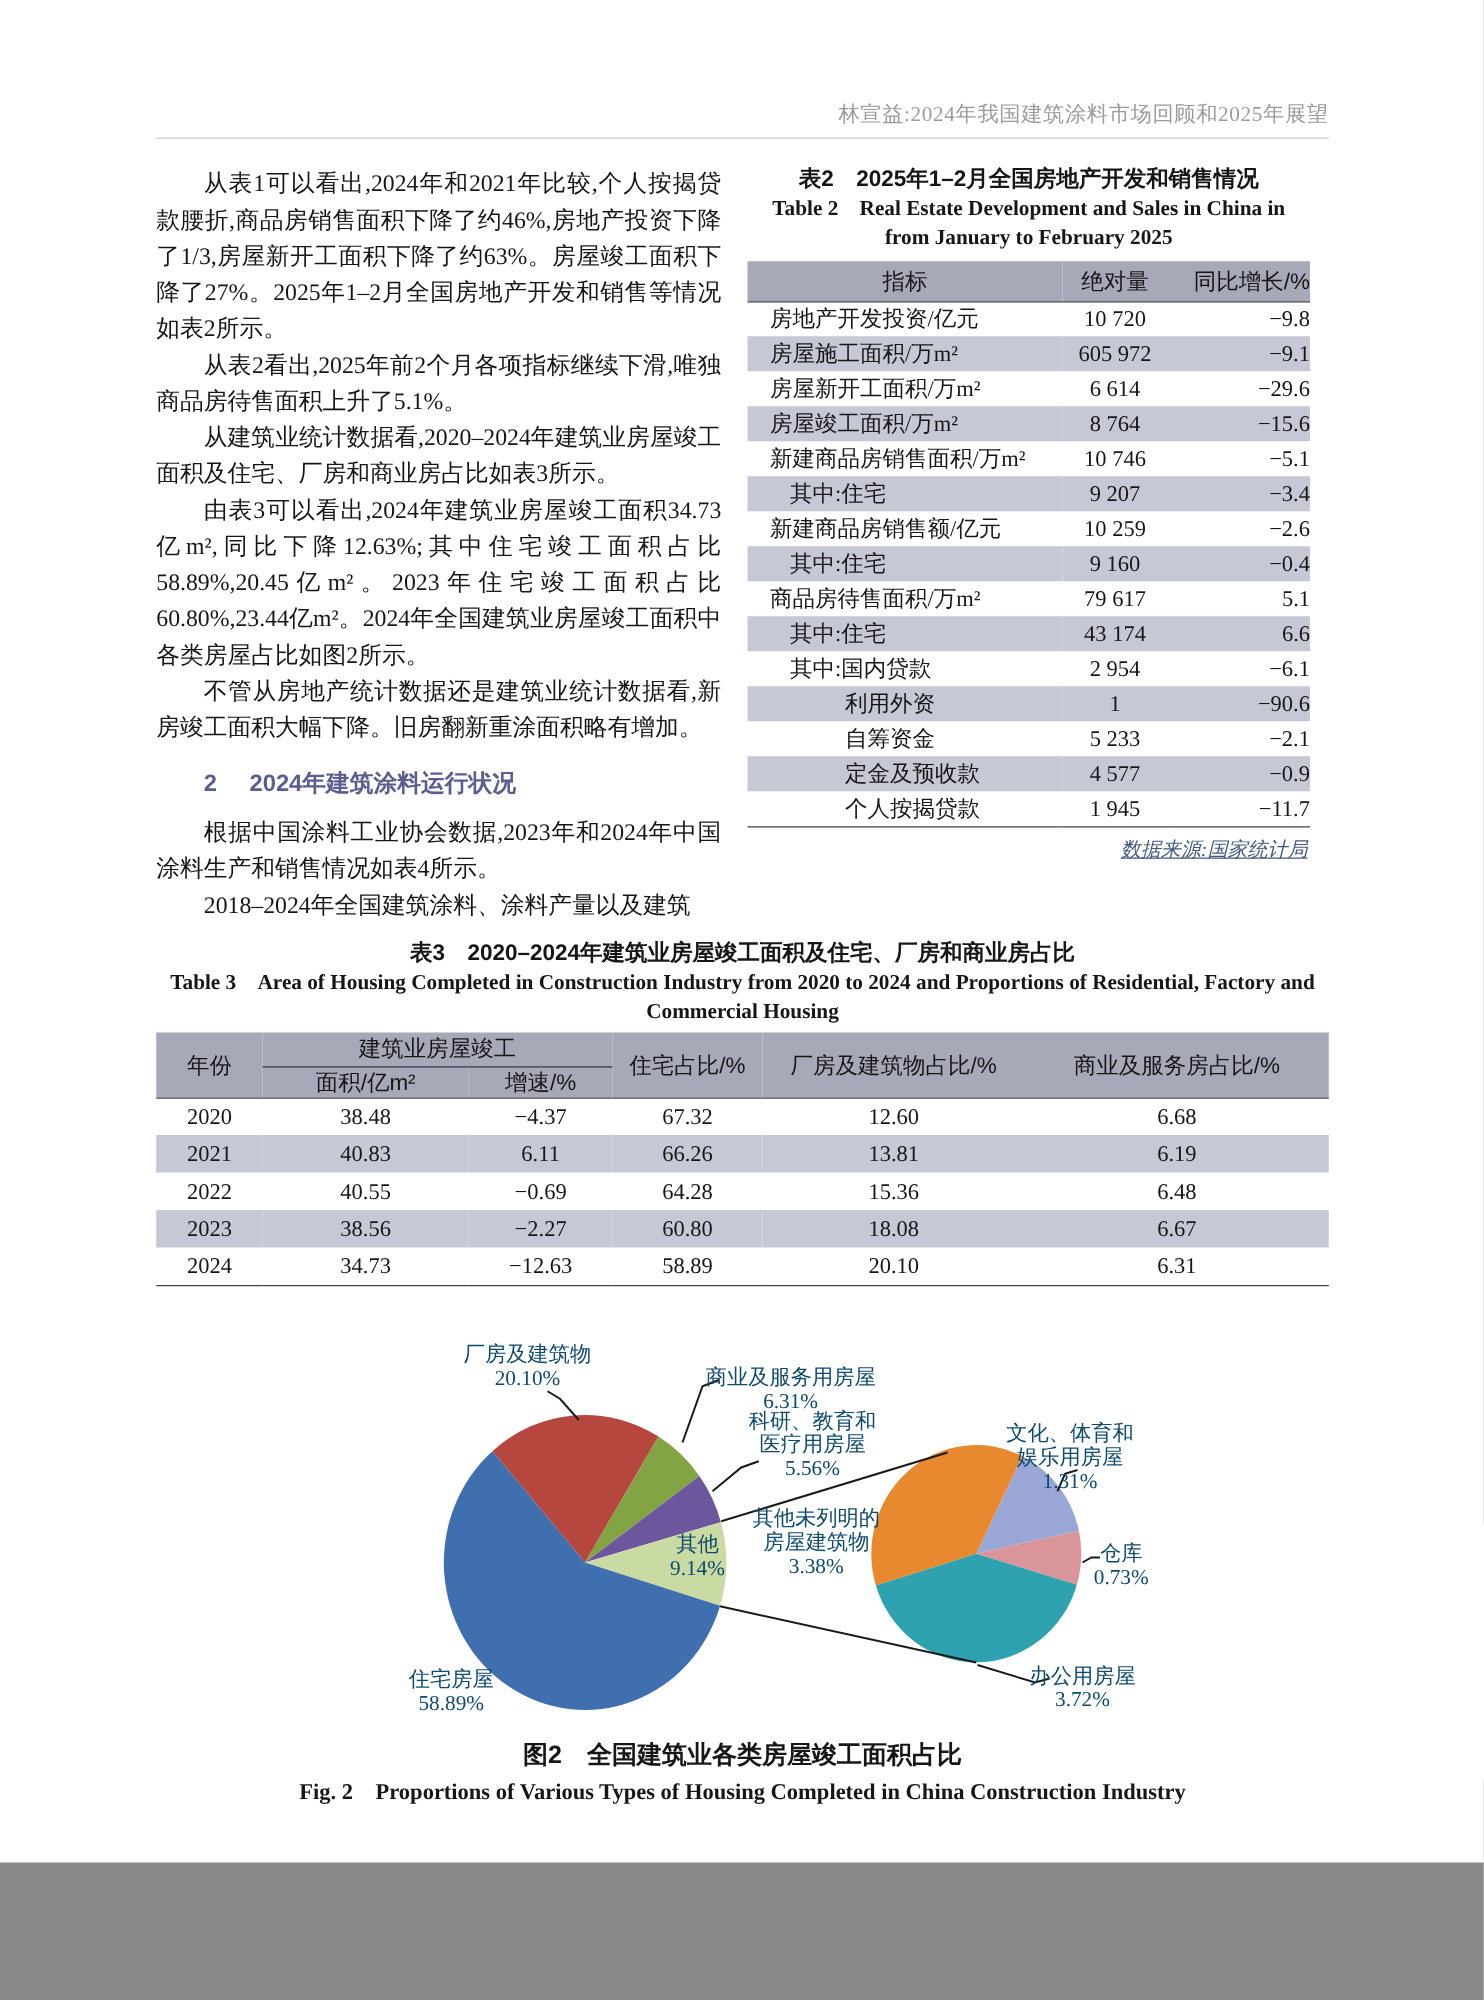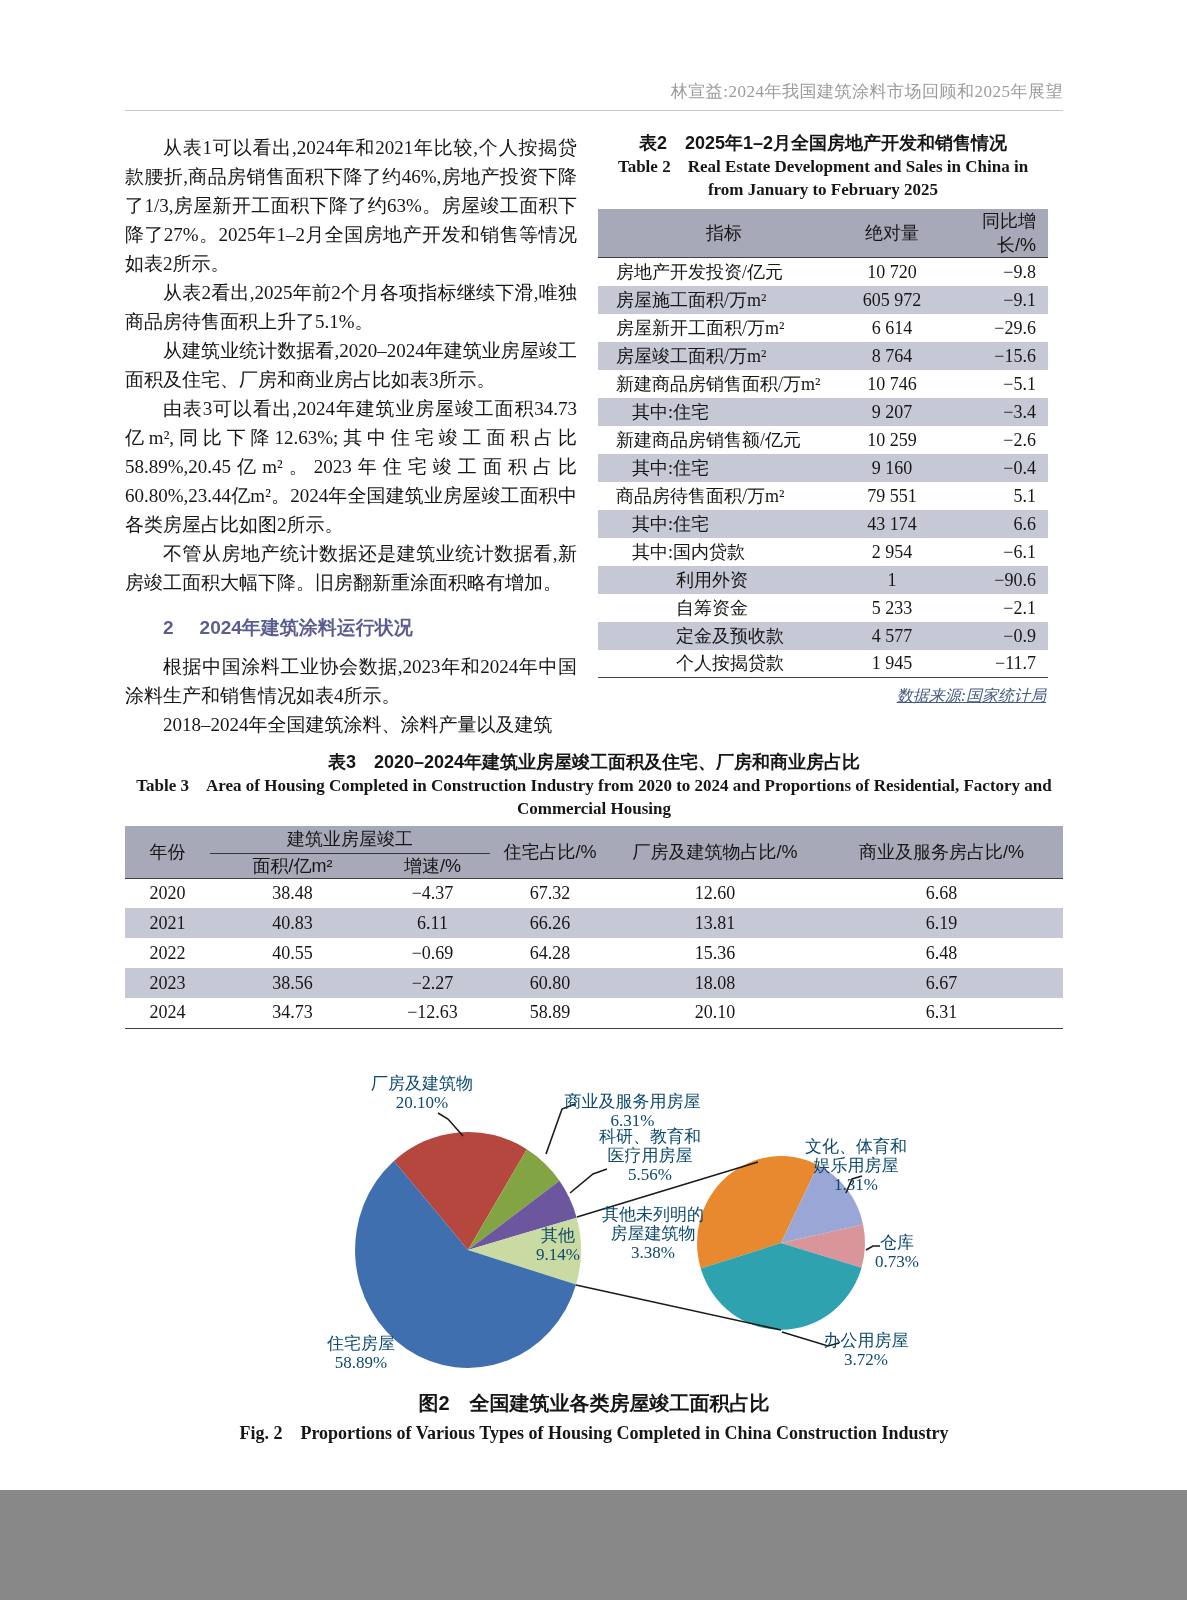--- a/index.html
+++ b/index.html
@@ -26,21 +26,21 @@
   .t-title-en{font-weight:bold;font-size:17px;text-align:center;line-height:23px;}
   table{border-collapse:collapse;table-layout:fixed;}
   #table2{width:450px;margin-top:8px;font-size:18px;}
   #table2 th{font-family:"Liberation Sans","DejaVu Sans",sans-serif;font-weight:normal;
     background:var(--thbg);height:32px;border-bottom:1.5px solid #40404c;}
   #table2 td{height:28px;line-height:22px;padding:2px 0;}
   #table2 td.lbl{text-align:left;padding-left:18px;}
   #table2 td.lbl.ind1{padding-left:34px;}
   #table2 td.lbl.ind2{padding-left:78px;}
   #table2 td.val,#table2 th.val{text-align:center;padding-right:14px;}
-  #table2 td.gro,#table2 th.gro{text-align:right;padding-right:12px;}
+  #table2 td.gro,#table2 th.gro{text-align:right;}
   #table2 tbody tr:nth-child(even){background:var(--shade);}
   #table2 tbody tr:last-child td{border-bottom:1.2px solid #40404c;}
   .src-note{margin-top:8px;text-align:right;font-style:italic;font-size:16px;color:var(--src);padding-right:2px;text-decoration:underline;}
 
   .table3-wrap{position:absolute;left:125px;top:750px;width:938px;}
   #table3{width:938px;margin-top:6px;font-size:18px;}
   #table3 th{font-family:"Liberation Sans","DejaVu Sans",sans-serif;font-weight:normal;
     background:var(--thbg);text-align:center;}
   #table3 thead tr:first-child th{height:27px;}
   #table3 thead tr:last-child th{height:25px;border-bottom:1.5px solid #40404c;}
@@ -137,21 +137,21 @@
             <td class="val">10 259</td>
             <td class="gro">−2.6</td>
           </tr>
         <tr>
             <td class="lbl ind1">其中:住宅</td>
             <td class="val">9 160</td>
             <td class="gro">−0.4</td>
           </tr>
         <tr>
             <td class="lbl">商品房待售面积/万m²</td>
-            <td class="val">79 551</td>
+            <td class="val">79 617</td>
             <td class="gro">5.1</td>
           </tr>
         <tr>
             <td class="lbl ind1">其中:住宅</td>
             <td class="val">43 174</td>
             <td class="gro">6.6</td>
           </tr>
         <tr>
             <td class="lbl ind1">其中:国内贷款</td>
             <td class="val">2 954</td>

